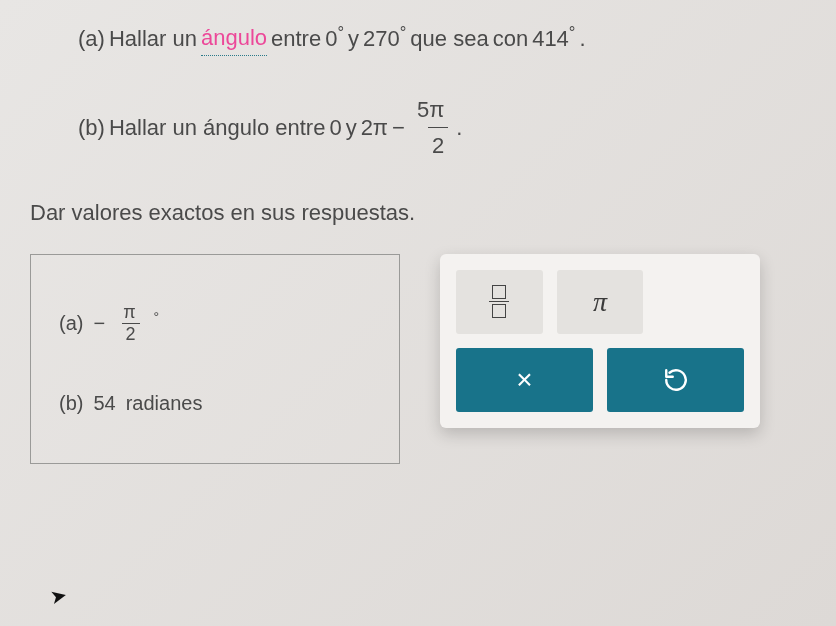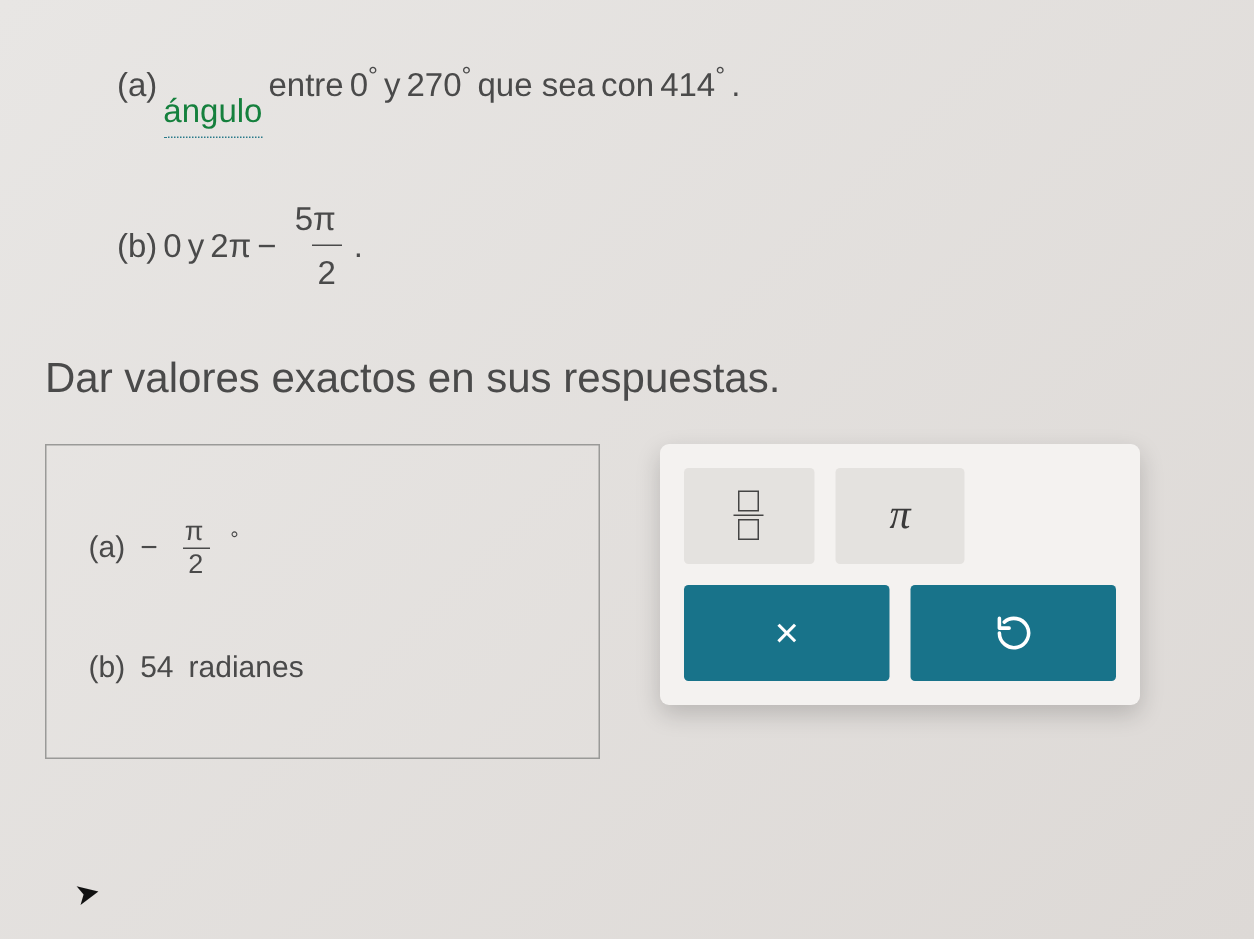--- a/index.html
+++ b/index.html
@@ -18,37 +18,36 @@
       margin-bottom: 36px;
       line-height: 1.6;
       display: flex;
       flex-wrap: wrap;
       align-items: center;
       gap: 4px;
     }
     .q-a { padding-left: 48px; }
     .q-b { padding-left: 48px; margin-top: 30px; }
     .link-text {
-      color: #15803d;
+      color: #ec4899;
       border-bottom: 1px dotted #2a7a8a;
-      margin-top: 36px;
     }
     .sup { position: relative; top: -0.45em; font-size: 0.75em; }
     .fraction {
       display: inline-flex;
       flex-direction: column;
       align-items: flex-end;
       vertical-align: middle;
       margin: 0 4px;
       font-size: 22px;
     }
     .fraction .num { padding: 0 4px; }
     .fraction .den { border-top: 1.5px solid #4a4a4a; padding: 0 4px; }
     .instruction {
-      font-size: 28px;
+      font-size: 22px;
       margin-top: 36px;
       margin-bottom: 28px;
     }
     .bottom-wrap {
       display: flex;
       gap: 40px;
       align-items: flex-start;
     }
     .answer-box {
       border: 1.5px solid #9a9a98;
@@ -119,33 +118,35 @@
       font-size: 20px;
       color: #111;
       transform: rotate(-12deg);
     }
   </style>
 </head>
 <body>
 
 <div class="question-line q-a">
   <span>(a)</span>
+  <span>Hallar un</span>
   <span class="link-text">ángulo</span>
   <span>entre</span>
   <span><span>0</span><span class="sup">°</span></span>
   <span>y</span>
   <span><span>270</span><span class="sup">°</span></span>
   <span>que sea</span>
   <span>con</span>
   <span><span>414</span><span class="sup">°</span></span>
     <span>.</span>
 </div>
 
 <div class="question-line q-b">
   <span>(b)</span>
+  <span>Hallar un ángulo entre</span>
   <span>0</span>
   <span>y</span>
   <span>2π</span>
   <span>−</span>
   <span class="fraction">
     <span class="num">5π</span>
     <span class="den">2</span>
   </span>
     <span>.</span>
 </div>

